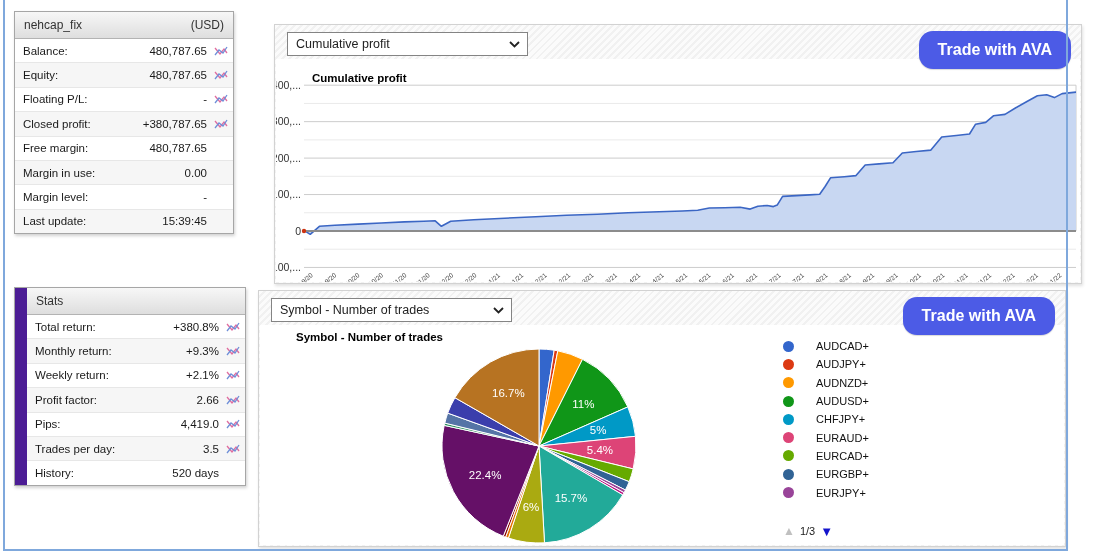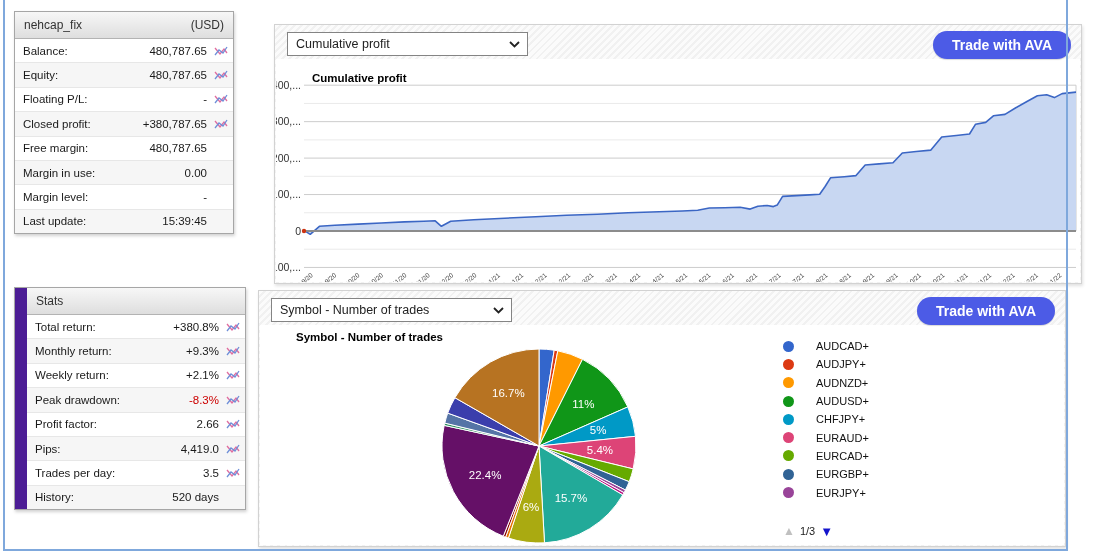--- a/index.html
+++ b/index.html
@@ -23,21 +23,21 @@
   .spark{width:14px;height:12px;cursor:pointer;}
   .cbx{display:inline-flex;width:13px;height:13px;margin-right:4px;border-radius:2px;background:linear-gradient(#d9a126,#b47a06);border:1px solid #9a6a05;color:#fff;font-size:10px;line-height:12px;justify-content:center;align-items:center;vertical-align:-2px;}
   .acct-type{display:flex;align-items:center;}
 
   
   .rpanel{position:absolute;left:258px;width:806px;border:1px solid #d2d2d2;box-shadow:1px 2px 3px rgba(0,0,0,.12);background:repeating-linear-gradient(135deg,#fbfbfb 0 3px,#f1f1f1 3px 5px);}
   #rtop{top:24px;height:258px;margin-left:16px;}
   #rbot{top:290px;height:255px;}
   .chartbox{position:absolute;left:1px;right:1px;top:34px;bottom:1px;background:#fff;}
   .dropdown{position:absolute;left:12px;top:7px;width:224px;height:22px;background:#fff;border:1px solid #848484;display:flex;align-items:center;justify-content:space-between;padding:0 7px 0 8px;font-size:12.5px;color:#222;cursor:pointer;z-index:5;}
-  .ava-btn{position:absolute;right:10px;top:6px;height:28px;padding:0 19px;background:#4C5BE6;color:#fff;font-weight:bold;font-size:14px;border:none;border-radius:14px;display:flex;align-items:center;cursor:pointer;z-index:5;box-shadow:0 1px 1px rgba(0,0,0,.15);}
+  .ava-btn{position:absolute;right:10px;top:6px;height:38px;padding:0 19px;background:#4C5BE6;color:#fff;font-weight:bold;font-size:16px;border:none;border-radius:14px;display:flex;align-items:center;cursor:pointer;z-index:5;box-shadow:0 1px 1px rgba(0,0,0,.15);}
   .chart-title{position:absolute;font-size:11.5px;font-weight:bold;color:#000;z-index:4;}
   #rtop .chart-title{left:37px;top:47px;}
   #rbot .chart-title{left:37px;top:40px;}
   .chart-svg{position:absolute;left:1px;top:34px;z-index:3;}
 
   
   #legend{position:absolute;left:524px;top:46px;z-index:5;}
   .leg-item{display:flex;align-items:center;height:18.3px;font-size:11px;color:#111;gap:16px;}
   .leg-dot{width:11px;height:11px;border-radius:50%;margin-right:6px;flex:0 0 11px;}
   #pager{position:absolute;left:524px;top:222px;display:flex;align-items:center;font-size:11px;color:#222;z-index:5;}
@@ -138,30 +138,20 @@
       <span class="ico">
           <svg class="spark" viewBox="0 0 14 12">
             <polyline points="1,3 6,9 10,4 13,8" fill="none" stroke="#E06C9F" stroke-width="1.3"></polyline>
             <polyline points="1,10 5,5 9,8 13,2" fill="none" stroke="#6F8FD8" stroke-width="1.3"></polyline>
           </svg>
         </span>
     </div>
     <div class="row">
       <span class="lbl">Weekly return:</span>
       <span class="val">+2.1%</span>
-      <span class="ico">
-          <svg class="spark" viewBox="0 0 14 12">
-            <polyline points="1,3 6,9 10,4 13,8" fill="none" stroke="#E06C9F" stroke-width="1.3"></polyline>
-            <polyline points="1,10 5,5 9,8 13,2" fill="none" stroke="#6F8FD8" stroke-width="1.3"></polyline>
-          </svg>
-        </span>
-    </div>
-    <div class="row">
-      <span class="lbl">Peak drawdown:</span>
-      <span class="val neg">-8.3%</span>
       <span class="ico">
           <svg class="spark" viewBox="0 0 14 12">
             <polyline points="1,3 6,9 10,4 13,8" fill="none" stroke="#E06C9F" stroke-width="1.3"></polyline>
             <polyline points="1,10 5,5 9,8 13,2" fill="none" stroke="#6F8FD8" stroke-width="1.3"></polyline>
           </svg>
         </span>
     </div>
     <div class="row">
       <span class="lbl">Profit factor:</span>
       <span class="val">2.66</span>

